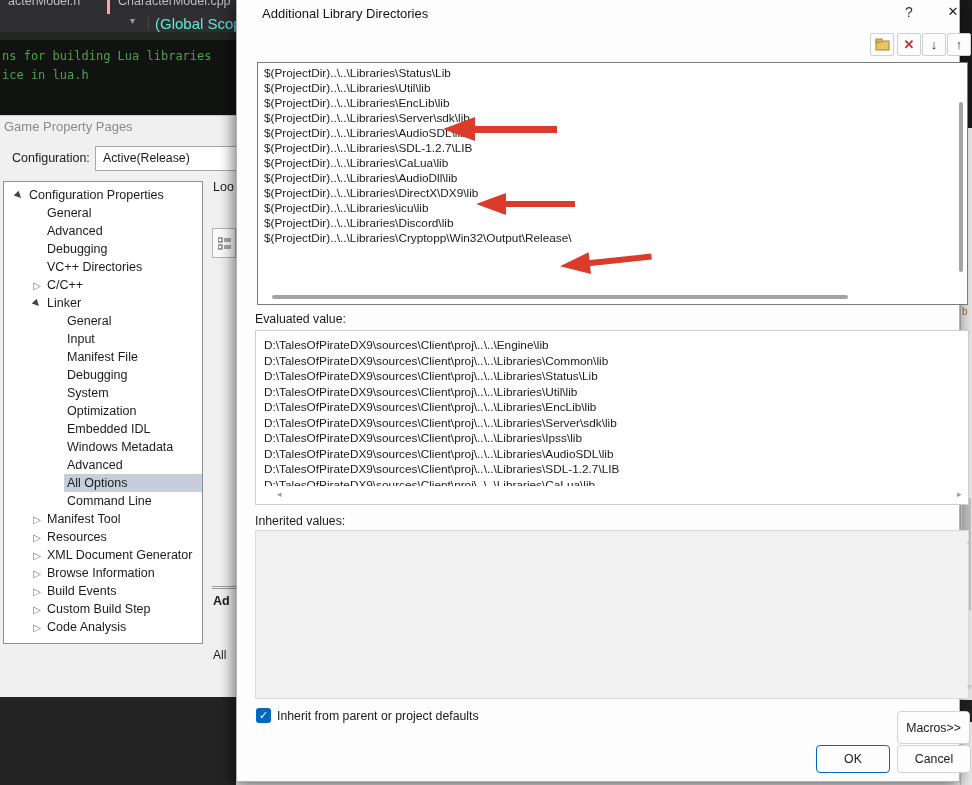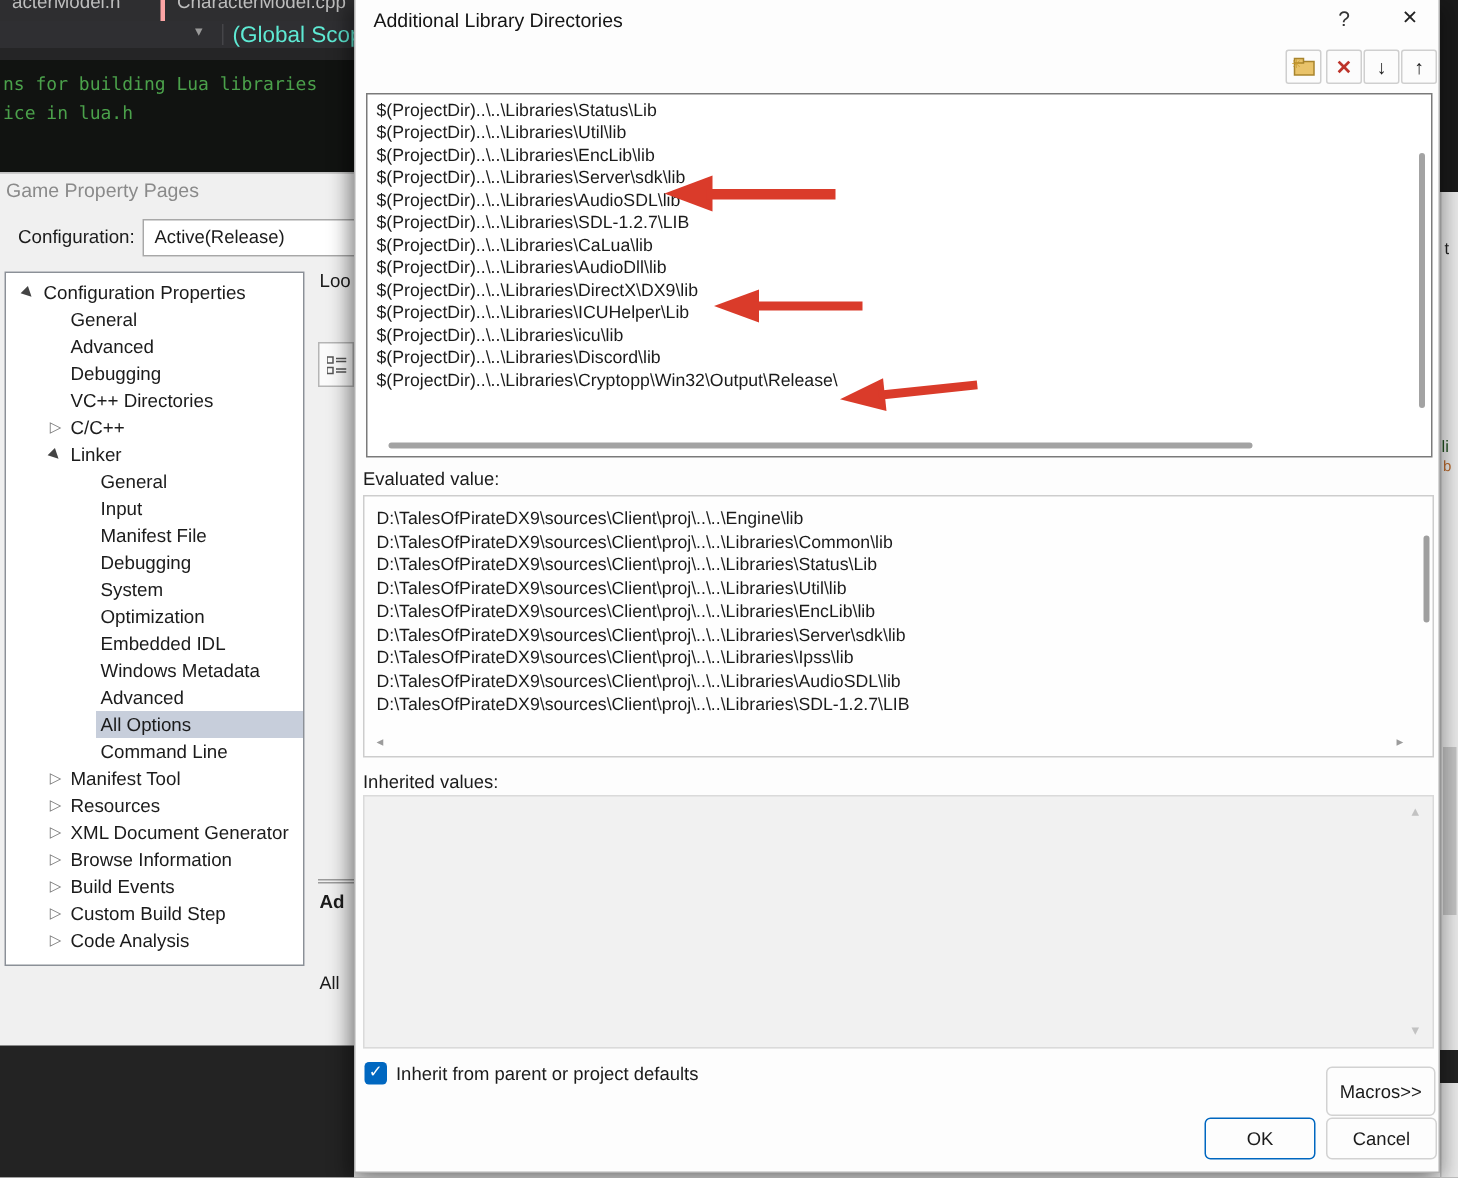--- a/index.html
+++ b/index.html
@@ -61,21 +61,21 @@
   .rs-f1{ left:963px; top:160px; font-size:11px; color:#222; }
   .rs-f2{ left:961px; top:292px; font-size:11px; font-weight:normal; color:#20501f; }
   .rs-f3{ left:962px; top:306px; font-size:10px; color:#b96a2f; }
   .rs-thumb{ left:962px; top:498px; width:9px; height:112px; background:#c4c4c4; }
   .rs-dark{ left:960px; top:700px; width:12px; height:22px; background:#232323; }
 
   
   .dlg{ left:236px; top:0; width:724px; height:782px; background:#fdfdfd;
         border:1px solid #b0b0b0; border-top:none; z-index:5;
         box-shadow:-5px 4px 12px rgba(0,0,0,0.38), 5px 4px 12px rgba(0,0,0,0.22); }
-  .dlg .abs{ position:absolute; }
+  .dlg .abs{ position:absolute;margin-left:13px; }
   .dlg-title{ left:12px; top:6px; font-size:13px; color:#141414; }
   .dlg-help{ left:648px; top:4px; width:22px; height:20px; text-align:center;
              font-size:14px; color:#333; cursor:default; }
   .dlg-close{ left:690px; top:4px; width:26px; height:20px; text-align:center;
               font-size:13px; color:#222; }
   .tbtn{ top:33px; width:24px; height:23px; background:#fcfcfc; border:1px solid #cfcfcf;
          border-radius:2px; display:flex; align-items:center; justify-content:center; }
   .tbtn.b1{ left:620px; } .tbtn.b2{ left:647px; } .tbtn.b3{ left:672px; } .tbtn.b4{ left:697px; }
   .tbtn .del{ color:#bd342a; font-weight:bold; font-size:13px; }
   .tbtn .mv{ color:#1a1a1a; font-size:13px; }
@@ -301,40 +301,40 @@
     <div class="abs listbox" id="paths">
         <div class="path-row">$(ProjectDir)..\..\Libraries\Status\Lib</div>
         <div class="path-row">$(ProjectDir)..\..\Libraries\Util\lib</div>
         <div class="path-row">$(ProjectDir)..\..\Libraries\EncLib\lib</div>
         <div class="path-row">$(ProjectDir)..\..\Libraries\Server\sdk\lib</div>
         <div class="path-row">$(ProjectDir)..\..\Libraries\AudioSDL\lib</div>
         <div class="path-row">$(ProjectDir)..\..\Libraries\SDL-1.2.7\LIB</div>
         <div class="path-row">$(ProjectDir)..\..\Libraries\CaLua\lib</div>
         <div class="path-row">$(ProjectDir)..\..\Libraries\AudioDll\lib</div>
         <div class="path-row">$(ProjectDir)..\..\Libraries\DirectX\DX9\lib</div>
-        <div class="path-row">$(ProjectDir)..\..\Libraries\ICUHelper\Lib</div>
         <div class="path-row">$(ProjectDir)..\..\Libraries\icu\lib</div>
         <div class="path-row">$(ProjectDir)..\..\Libraries\Discord\lib</div>
         <div class="path-row">$(ProjectDir)..\..\Libraries\Cryptopp\Win32\Output\Release\</div>
       </div>
     <div class="abs v-thumb"></div>
     <div class="abs h-thumb"></div>
 
     <div class="abs sec-label eval-label">Evaluated value:</div>
     <div class="abs evalbox">
       <div class="evalrows" id="evalrows">
           <div class="eval-row">D:\TalesOfPirateDX9\sources\Client\proj\..\..\Engine\lib</div>
           <div class="eval-row">D:\TalesOfPirateDX9\sources\Client\proj\..\..\Libraries\Common\lib</div>
           <div class="eval-row">D:\TalesOfPirateDX9\sources\Client\proj\..\..\Libraries\Status\Lib</div>
           <div class="eval-row">D:\TalesOfPirateDX9\sources\Client\proj\..\..\Libraries\Util\lib</div>
           <div class="eval-row">D:\TalesOfPirateDX9\sources\Client\proj\..\..\Libraries\EncLib\lib</div>
           <div class="eval-row">D:\TalesOfPirateDX9\sources\Client\proj\..\..\Libraries\Server\sdk\lib</div>
           <div class="eval-row">D:\TalesOfPirateDX9\sources\Client\proj\..\..\Libraries\Ipss\lib</div>
           <div class="eval-row">D:\TalesOfPirateDX9\sources\Client\proj\..\..\Libraries\AudioSDL\lib</div>
           <div class="eval-row">D:\TalesOfPirateDX9\sources\Client\proj\..\..\Libraries\SDL-1.2.7\LIB</div>
+          <div class="eval-row">D:\TalesOfPirateDX9\sources\Client\proj\..\..\Libraries\CaLua\lib</div>
         </div>
       <div class="abs ev-thumb"></div>
       <div class="abs ev-left">◂</div>
       <div class="abs ev-right">▸</div>
     </div>
 
     <div class="abs sec-label inh-label">Inherited values:</div>
     <div class="abs inhbox">
       <div class="abs inh-up">▴</div>
       <div class="abs inh-down">▾</div>

